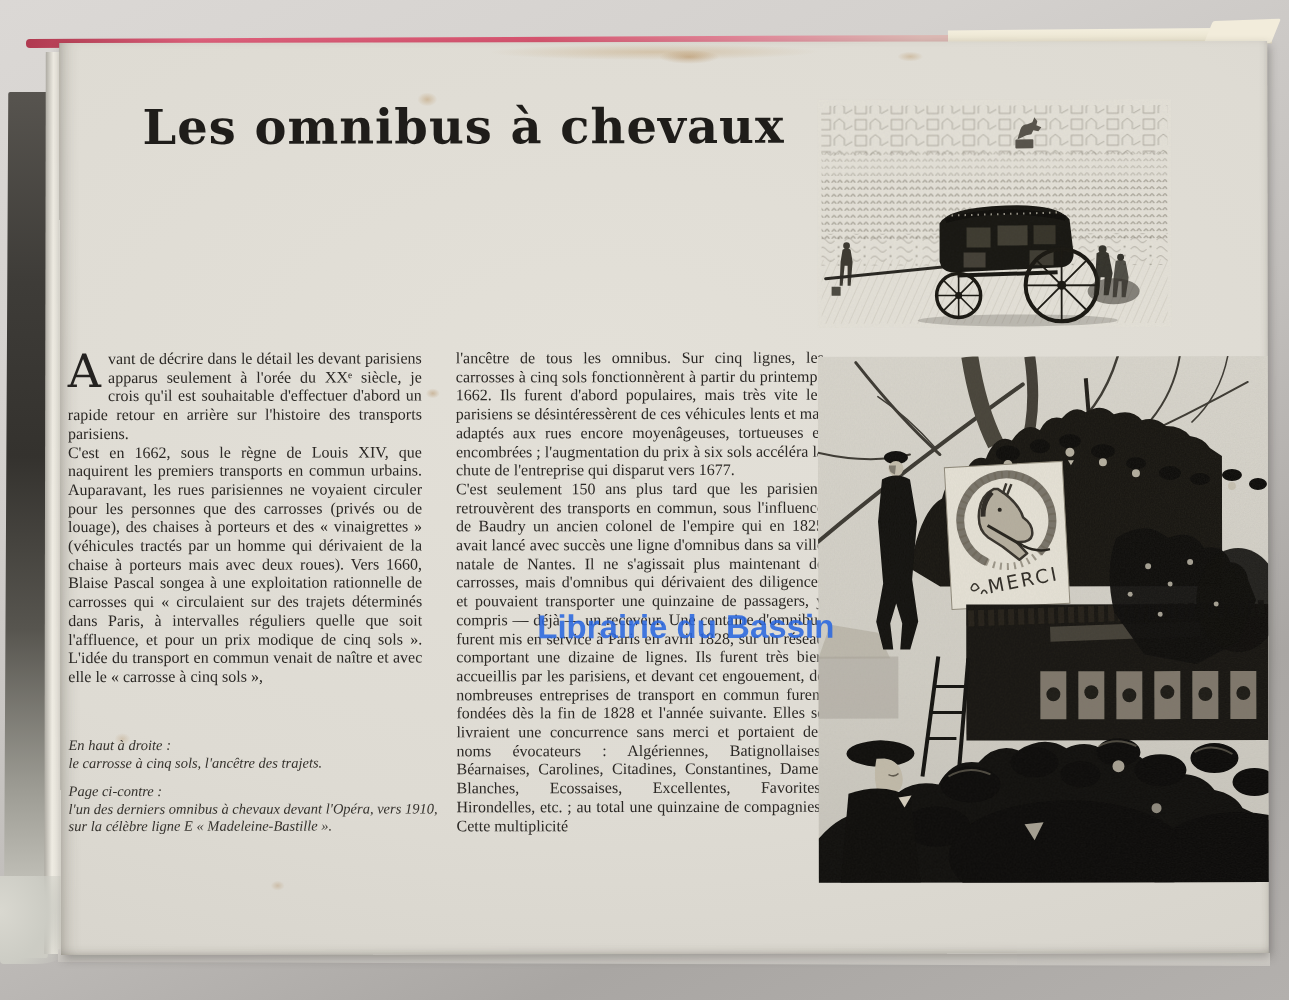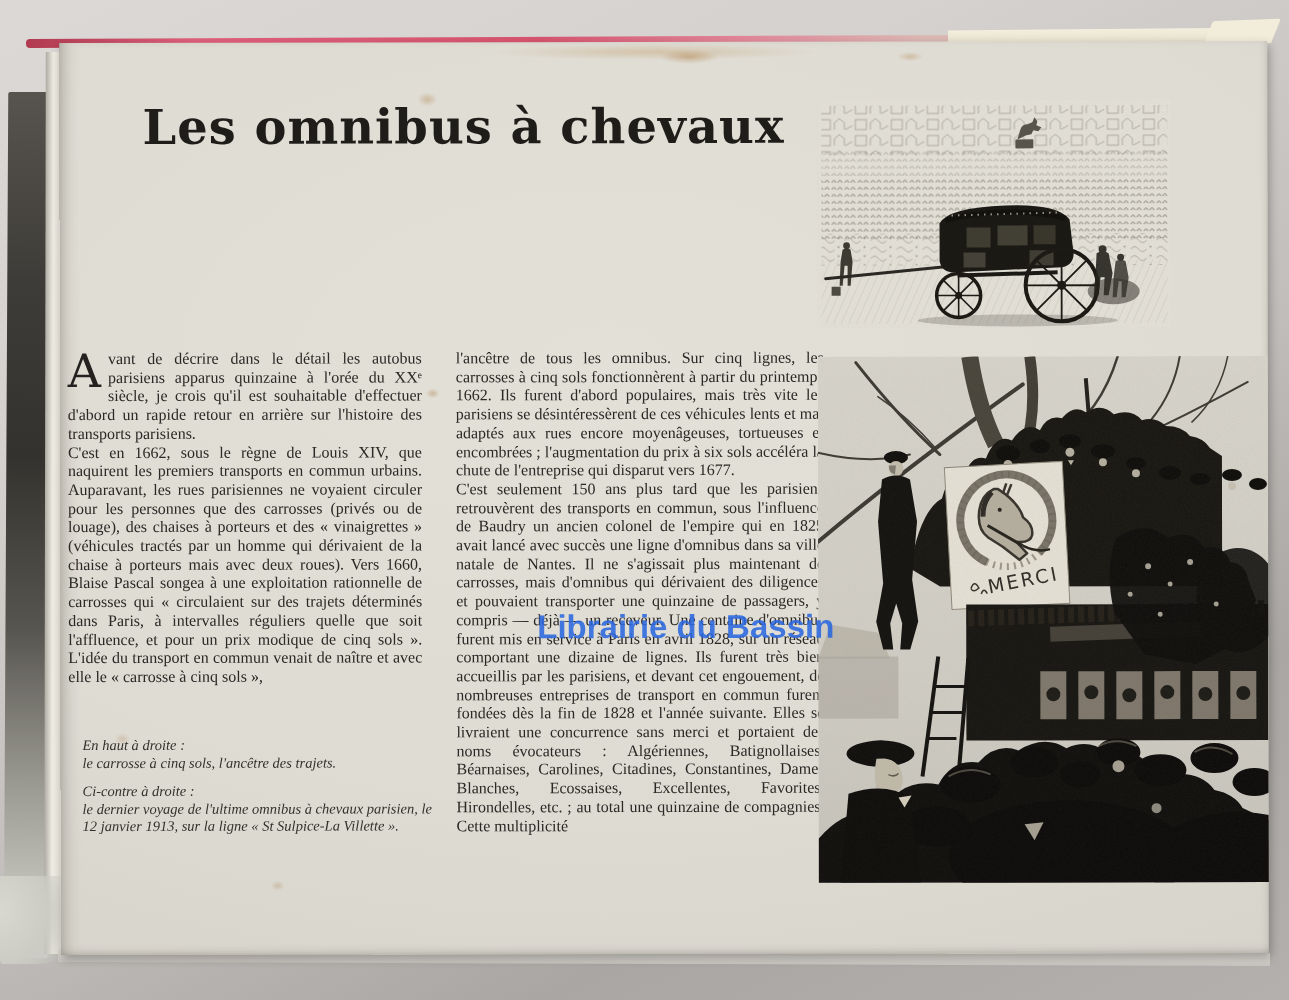--- a/index.html
+++ b/index.html
@@ -71,21 +71,21 @@
   .col{position:absolute;top:307px;font-size:16px;line-height:18.7px;text-align:justify;color:#2b2825;}
   .col-left{left:8px;width:354px;}
   .col-right{left:396px;width:368px;}
   .col p{margin:0;}
   .dropcap{
     float:left;font-family:"DejaVu Serif",serif;font-size:46px;line-height:37px;
     padding:3px 7px 0 0;color:#242220;
   }
   .captions{position:absolute;left:8px;top:694px;width:380px;
     font-style:italic;font-size:14.5px;line-height:17.5px;color:#35322d;}
-  .cap{margin:0 14px 11px;}
+  .cap{margin:0 0 11px;}
   .cap-label{display:block;}
   
   .photo{position:absolute;display:block;}
   .photo-top{left:758px;top:58px;width:354px;height:228px;}
   .photo-bottom{left:758px;top:315px;width:450px;height:526px;}
   
   .watermark{
     position:absolute;left:441px;top:566px;z-index:9;
     font-family:"Liberation Sans",sans-serif;font-weight:700;font-size:33px;
     color:#2b68e0;opacity:.88;white-space:nowrap;letter-spacing:0;margin-left:36px;
@@ -110,32 +110,32 @@
     <div class="stain s2"></div>
     <div class="stain s3"></div>
     <div class="stain s4"></div>
     <div class="stain s5"></div>
     <div class="stain s6"></div>
     <div class="stain s7"></div>
 
     <h1 class="title">Les omnibus à chevaux</h1>
 
     <div class="col col-left">
-      <p><span class="dropcap">A</span><span>vant de décrire dans le détail les autobus parisiens apparus quinzaine à l'orée du XXᵉ siècle, je crois qu'il est souhaitable d'effectuer d'abord un rapide retour en arrière sur l'histoire des transports parisiens.</span></p>
+      <p><span class="dropcap">A</span><span>vant de décrire dans le détail les devant parisiens apparus seulement à l'orée du XXᵉ siècle, je crois qu'il est souhaitable d'effectuer d'abord un rapide retour en arrière sur l'histoire des transports parisiens.</span></p>
       <p>C'est en 1662, sous le règne de Louis XIV, que naquirent les premiers transports en commun urbains. Auparavant, les rues parisiennes ne voyaient circuler pour les personnes que des carrosses (privés ou de louage), des chaises à porteurs et des « vinaigrettes » (véhicules tractés par un homme qui dérivaient de la chaise à porteurs mais avec deux roues). Vers 1660, Blaise Pascal songea à une exploitation rationnelle de carrosses qui « circulaient sur des trajets déterminés dans Paris, à intervalles réguliers quelle que soit l'affluence, et pour un prix modique de cinq sols ». L'idée du transport en commun venait de naître et avec elle le « carrosse à cinq sols »,</p>
     </div>
 
     <div class="col col-right">
       <p>l'ancêtre de tous les omnibus. Sur cinq lignes, les carrosses à cinq sols fonctionnèrent à partir du printemps 1662. Ils furent d'abord populaires, mais très vite les parisiens se désintéressèrent de ces véhicules lents et mal adaptés aux rues encore moyenâgeuses, tortueuses et encombrées ; l'augmentation du prix à six sols accéléra la chute de l'entreprise qui disparut vers 1677.</p>
       <p>C'est seulement 150 ans plus tard que les parisiens retrouvèrent des transports en commun, sous l'influence de Baudry un ancien colonel de l'empire qui en 1825 avait lancé avec succès une ligne d'omnibus dans sa ville natale de Nantes. Il ne s'agissait plus maintenant de carrosses, mais d'omnibus qui dérivaient des diligences et pouvaient transporter une quinzaine de passagers, y compris — déjà — un receveur. Une centaine d'omnibus furent mis en service à Paris en avril 1828, sur un réseau comportant une dizaine de lignes. Ils furent très bien accueillis par les parisiens, et devant cet engouement, de nombreuses entreprises de transport en commun furent fondées dès la fin de 1828 et l'année suivante. Elles se livraient une concurrence sans merci et portaient des noms évocateurs : Algériennes, Batignollaises, Béarnaises, Carolines, Citadines, Constantines, Dames Blanches, Ecossaises, Excellentes, Favorites, Hirondelles, etc. ; au total une quinzaine de compagnies. Cette multiplicité</p>
     </div>
 
     <div class="captions">
       <p class="cap"><span class="cap-label">En haut à droite :</span><span>le carrosse à cinq sols, l'ancêtre des trajets.</span></p>
-      <p class="cap"><span class="cap-label">Ci-contre à droite :</span><span>le dernier voyage de l'ultime omnibus à chevaux parisien, le 12 janvier 1913, sur la ligne « St Sulpice-La Villette ».</span></p>
+      <p class="cap"><span class="cap-label">Page ci-contre :</span><span>l'un des derniers omnibus à chevaux devant l'Opéra, vers 1910, sur la célèbre ligne E « Madeleine-Bastille ».</span></p>
     </div>
 
     <svg class="photo photo-top" viewBox="0 0 354 228" role="img">
       <defs>
         <pattern id="pEng" width="26" height="9" patternUnits="userSpaceOnUse">
           <path d="M1 6 q4 -5 8 0 t8 0" fill="none" stroke="#8d887c" stroke-width=".8"></path>
           <circle cx="21" cy="3.5" r="1" fill="#837e72"></circle>
         </pattern>
         <pattern id="pBldg" width="36" height="16" patternUnits="userSpaceOnUse">
           <rect x="2" y="4" width="11" height="10" fill="none" stroke="#8d887c" stroke-width=".7"></rect>

